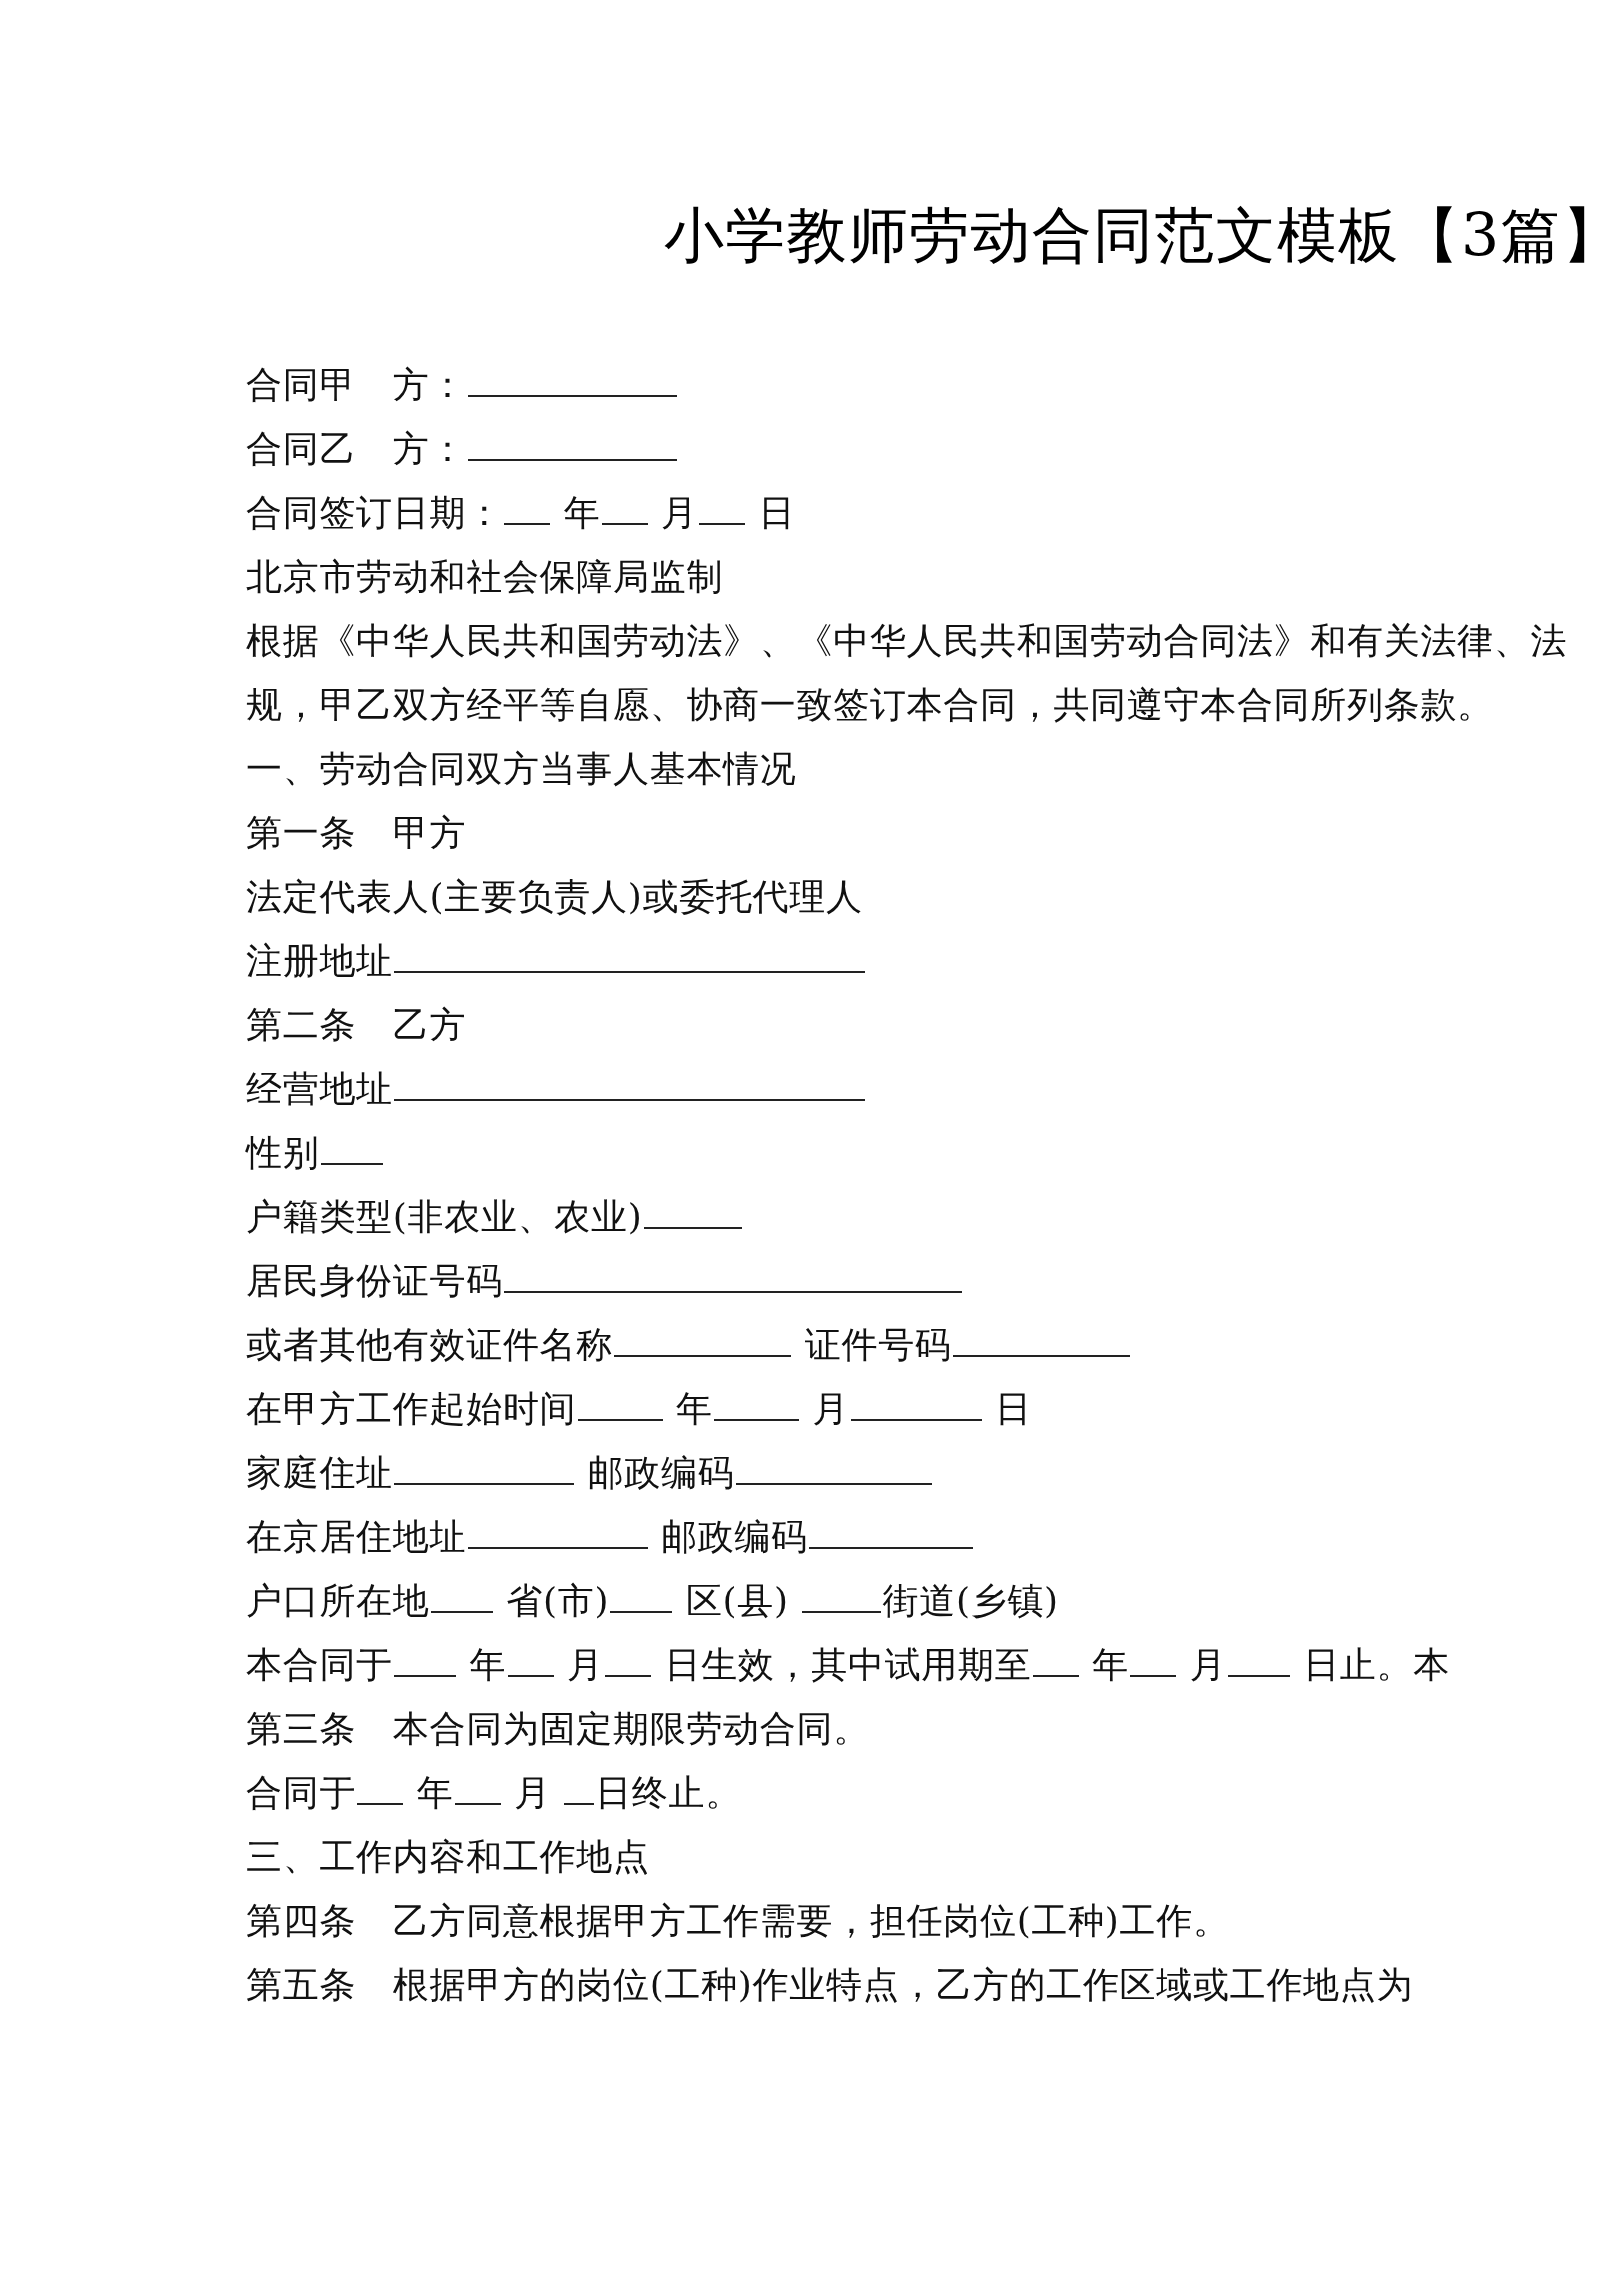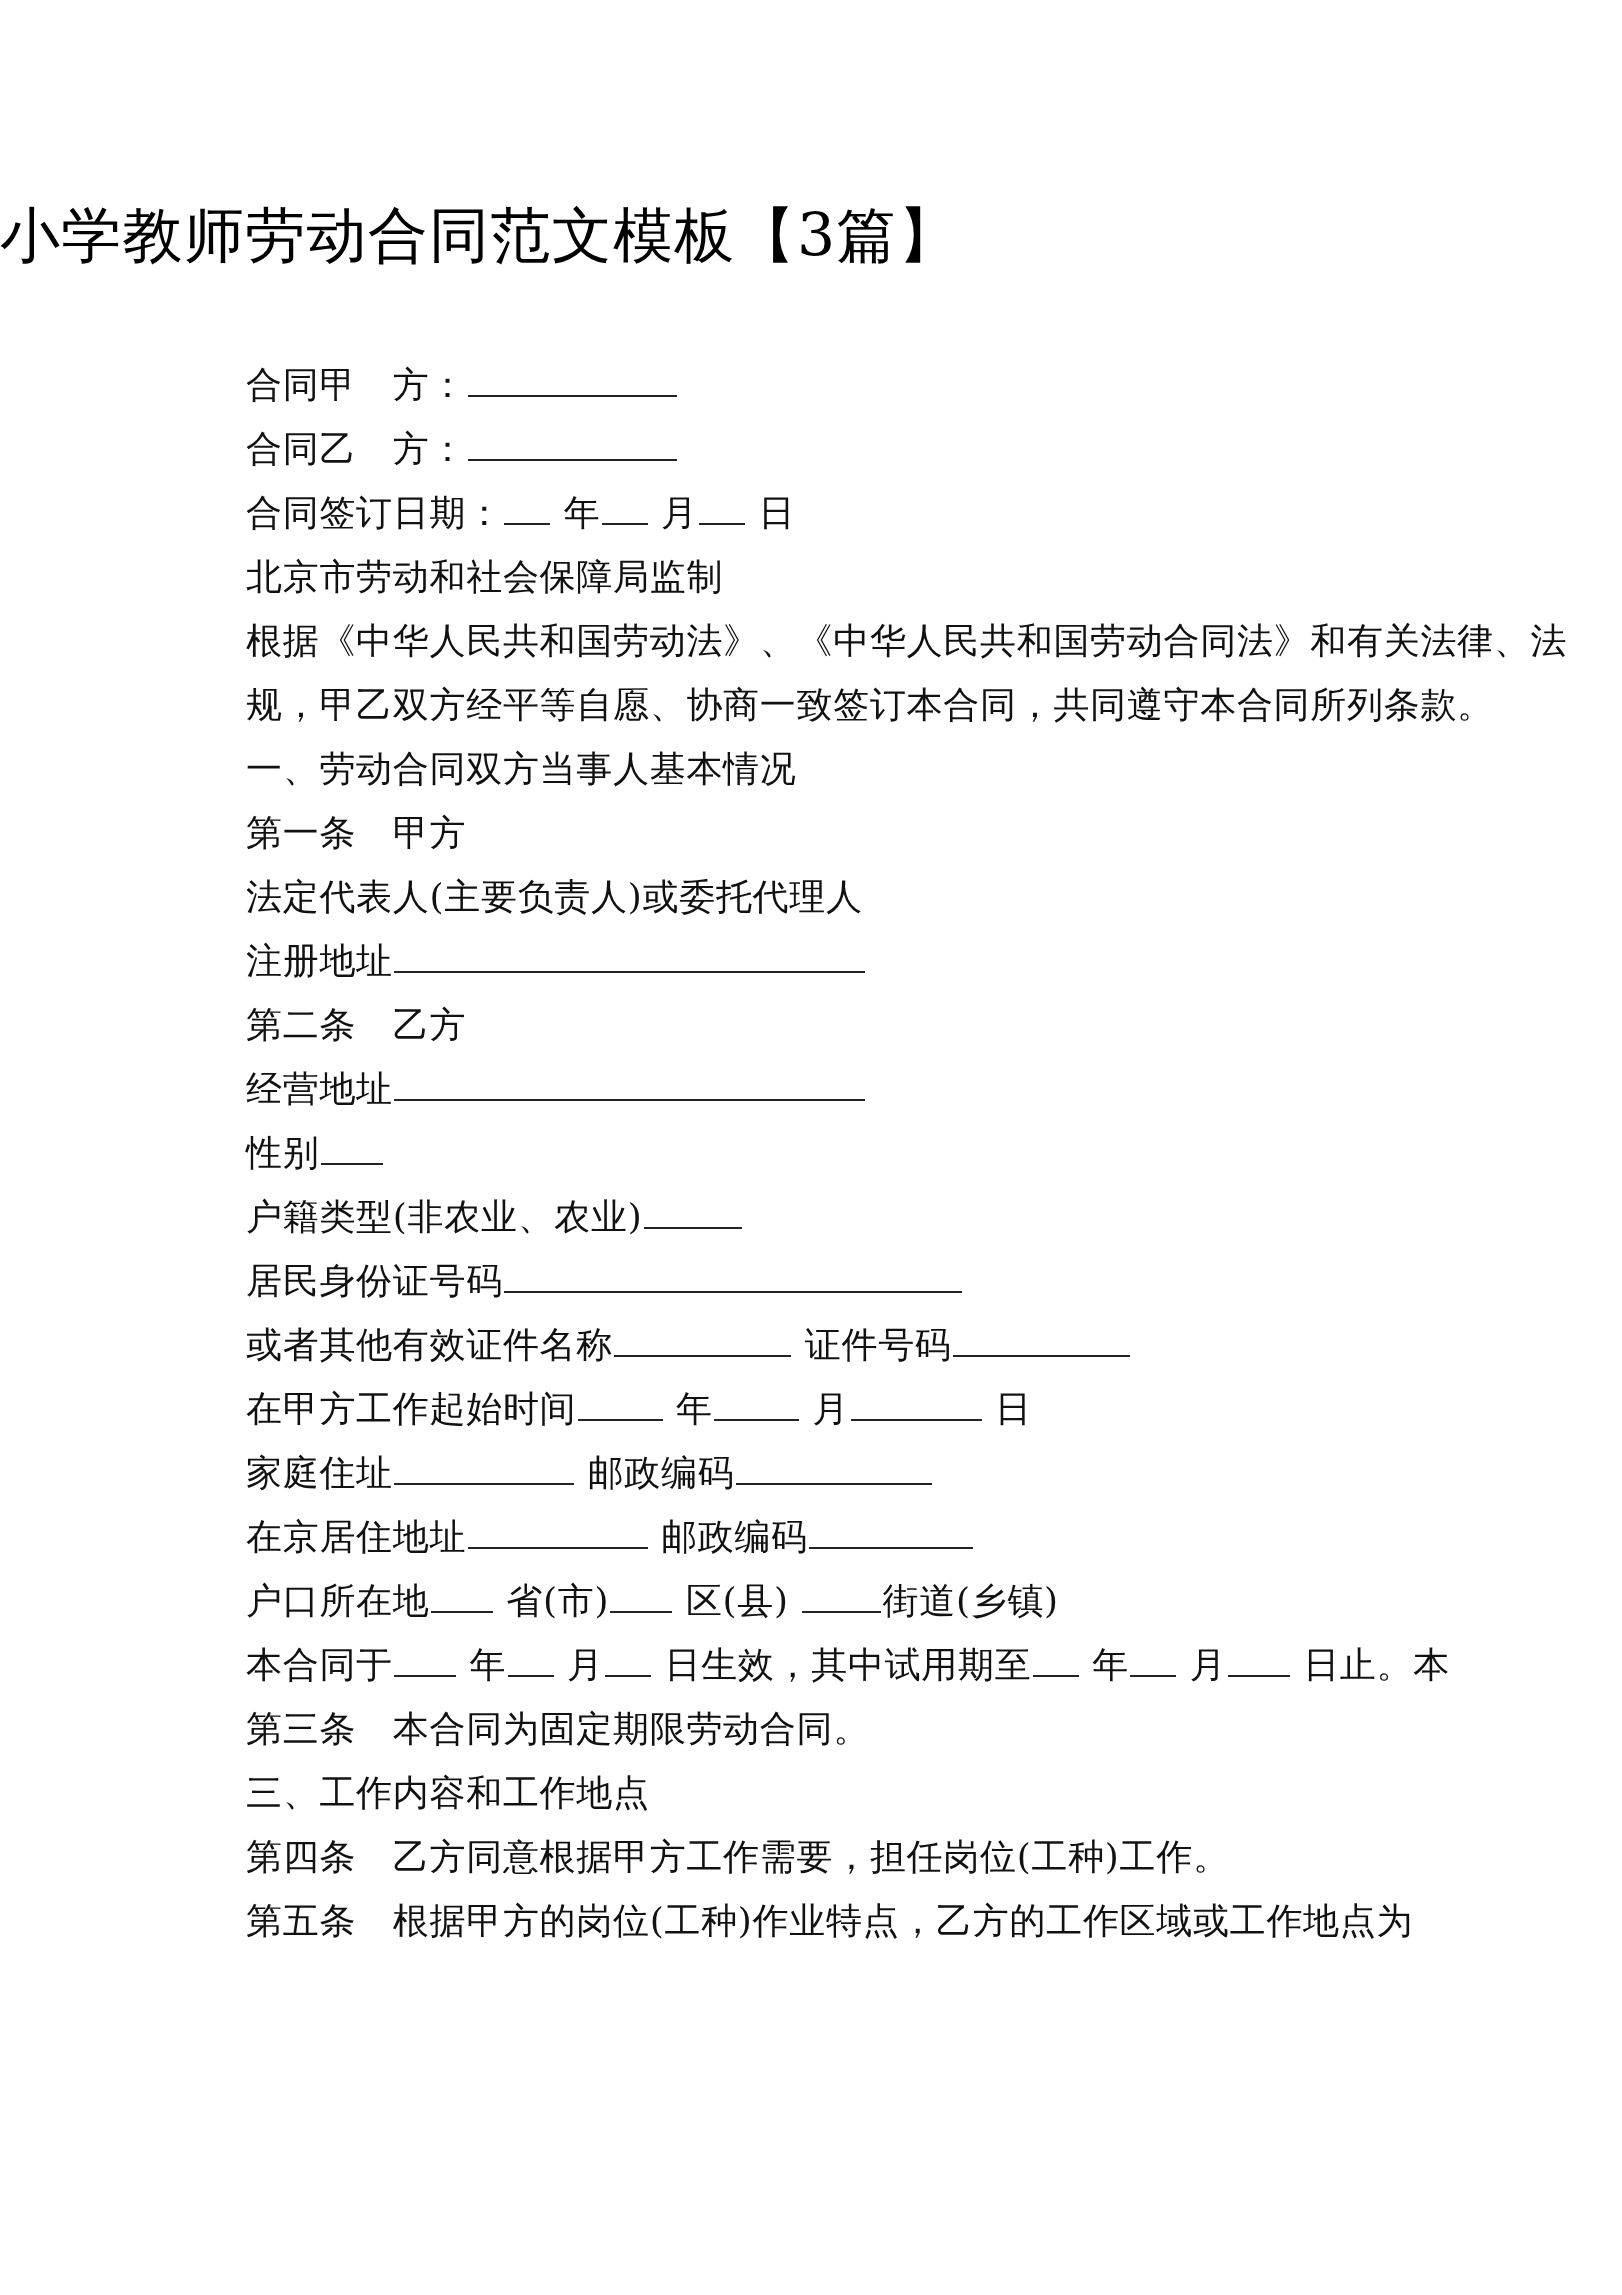--- a/index.html
+++ b/index.html
@@ -1,18 +1,18 @@
 <!DOCTYPE html>
 <html style="font-size:10.5px"><head>
 <meta charset="utf-8">
 <style>
   html, body { margin: 0; padding: 0; background: #ffffff; }
   body { width: 1623px; height: 2295px; position: relative; overflow: hidden;
          font-family: "DejaVu Serif", "Liberation Serif", serif; color: #111111; }
-  .title { position: absolute; top: 196px; left: 0; width: 1623px; text-align: left;
+  .title { position: absolute; top: 196px; left: 0; width: 1623px; text-align: right;
            font-size: 60px; line-height: 79px; letter-spacing: 1.3px; color: #000; }
   .body { position: absolute; left: 246px; top: 353px; width: 1139px; }
   .line { font-size: 36px; line-height: 64px; height: 64px; white-space: nowrap; letter-spacing: 0.7px; }
   .u { display: inline-block; border-bottom: 2px solid #222; height: 26px; vertical-align: baseline; margin: 0 1.3px; }
 </style>
 </head>
 <body>
 
 <div class="title">小学教师劳动合同范文模板【3篇】</div>
 
@@ -81,18 +81,24 @@
   <div class="line">
     <span>本合同于</span><span class="u" style="width:62px"></span>
     <span>年</span><span class="u" style="width:46px"></span>
     <span>月</span><span class="u" style="width:46px"></span>
     <span>日生效，其中试用期至</span><span class="u" style="width:46px"></span>
     <span>年</span><span class="u" style="width:46px"></span>
     <span>月</span><span class="u" style="width:62px"></span>
     <span>日止。本</span>
   </div>
   <div class="line">第三条　本合同为固定期限劳动合同。</div>
+  <div class="line">
+    <span>合同于</span><span class="u" style="width:46px"></span>
+    <span>年</span><span class="u" style="width:46px"></span>
+    <span>月</span>
+    <span class="u" style="width:29.4px"></span><span>日终止。</span>
+  </div>
 
   <div class="line">三、工作内容和工作地点</div>
   <div class="line">第四条　乙方同意根据甲方工作需要，担任岗位(工种)工作。</div>
   <div class="line">第五条　根据甲方的岗位(工种)作业特点，乙方的工作区域或工作地点为</div>
 </div>
 
 
 </body></html>

